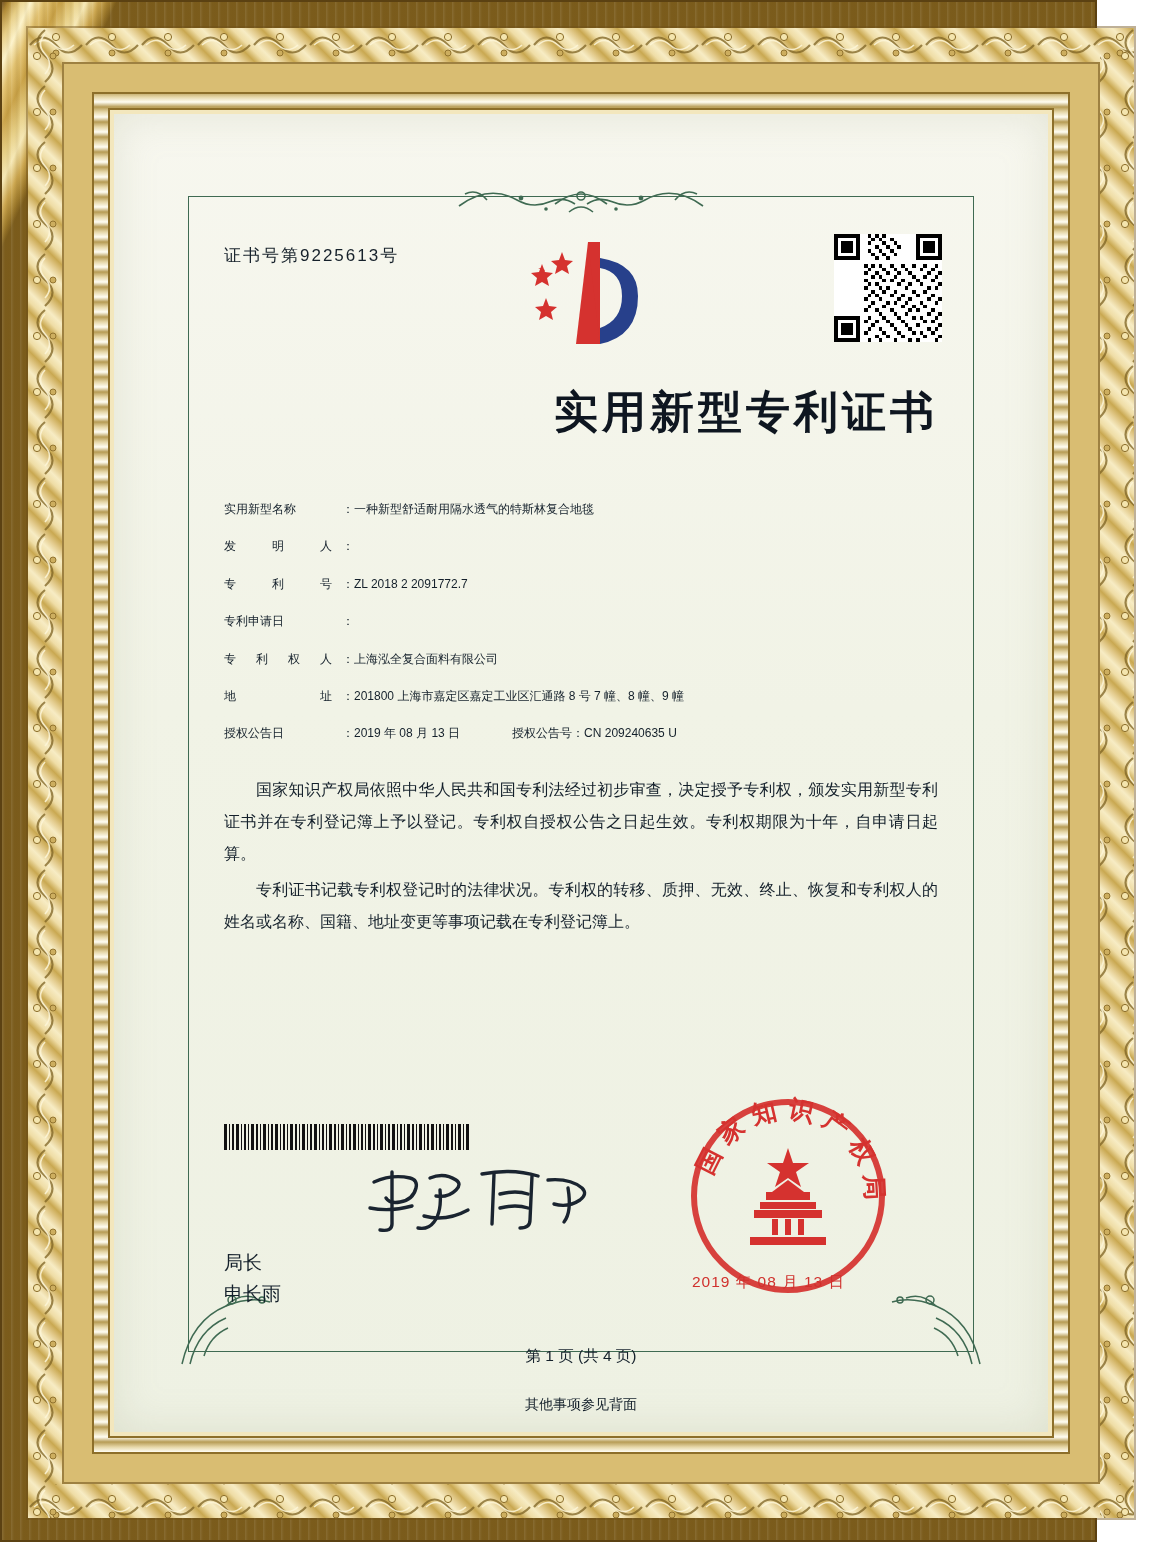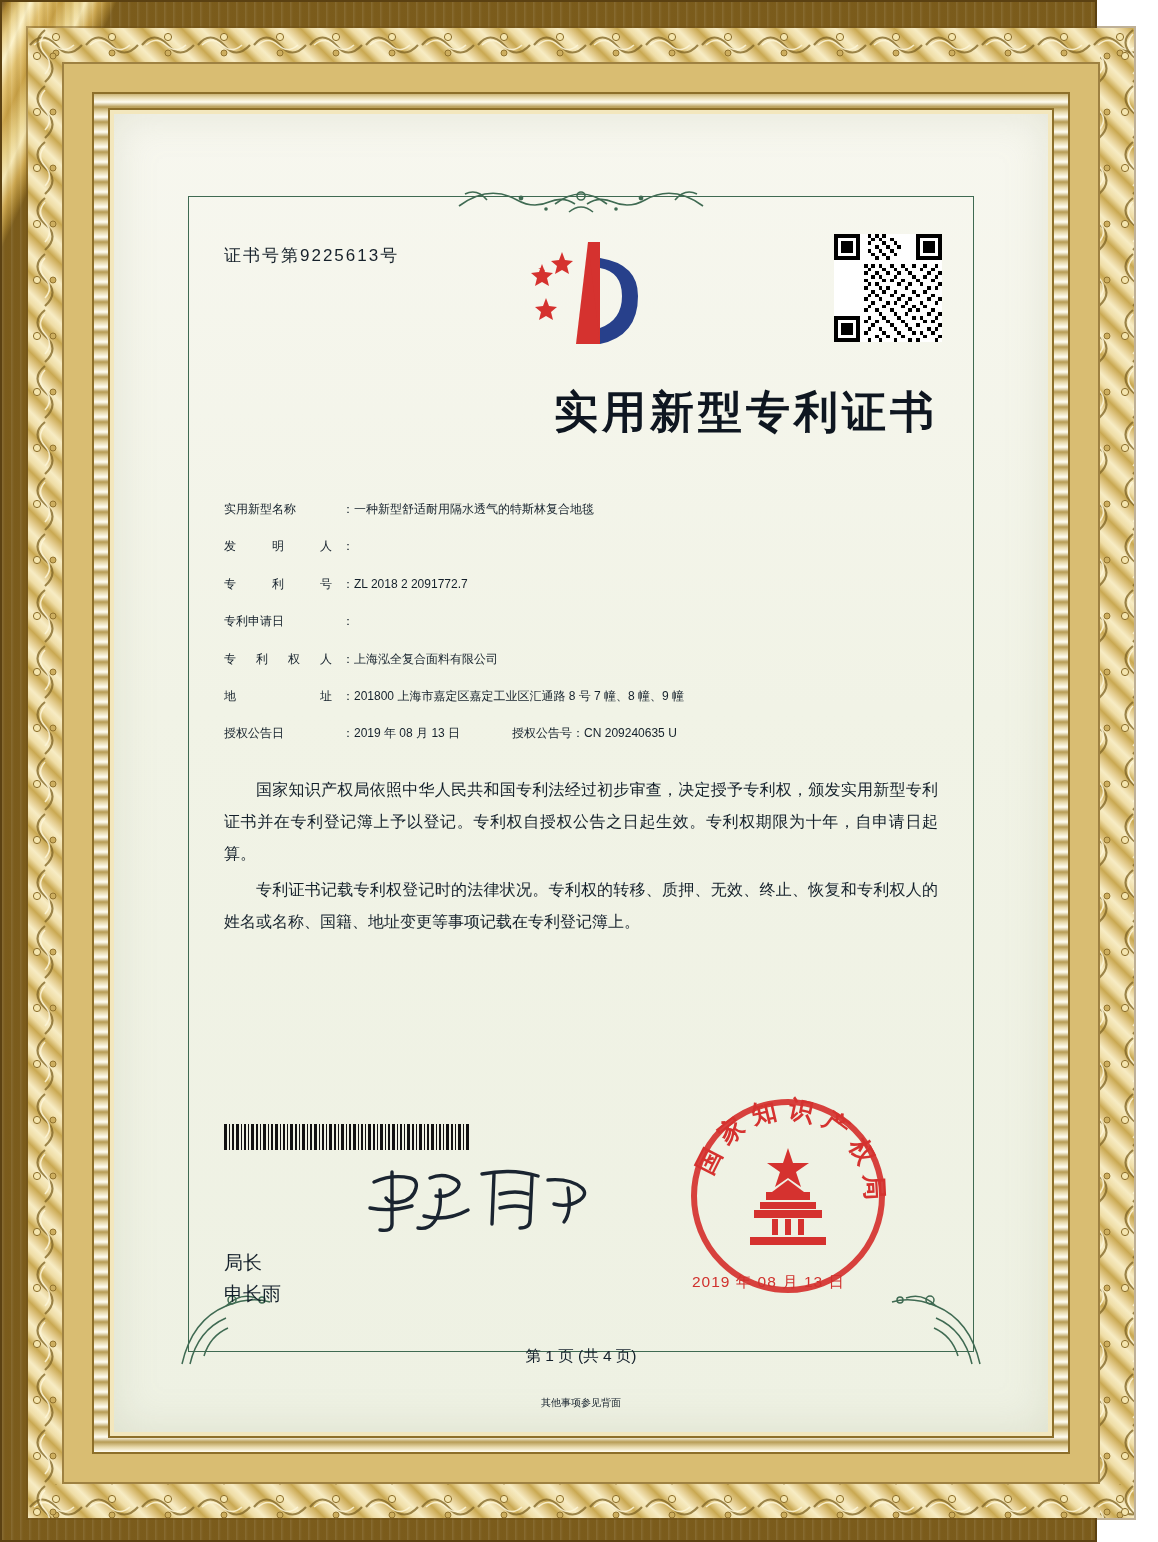--- a/index.html
+++ b/index.html
@@ -228,21 +228,21 @@
     top: 1232px;
     text-align: center;
     font-size: 15.5px;
     color: #14202b;
   }
   .footnote {
     position: absolute;
     left: 0; right: 0;
     top: 1282px;
     text-align: center;
-    font-size: 10px;
+    font-size: 14px;
     color: #14202b;
   }
 </style>
 </head>
 <body>
 
 <div class="frame-outer">
   <div class="frame-sheen"></div>
 
   <div class="frame-carve">

